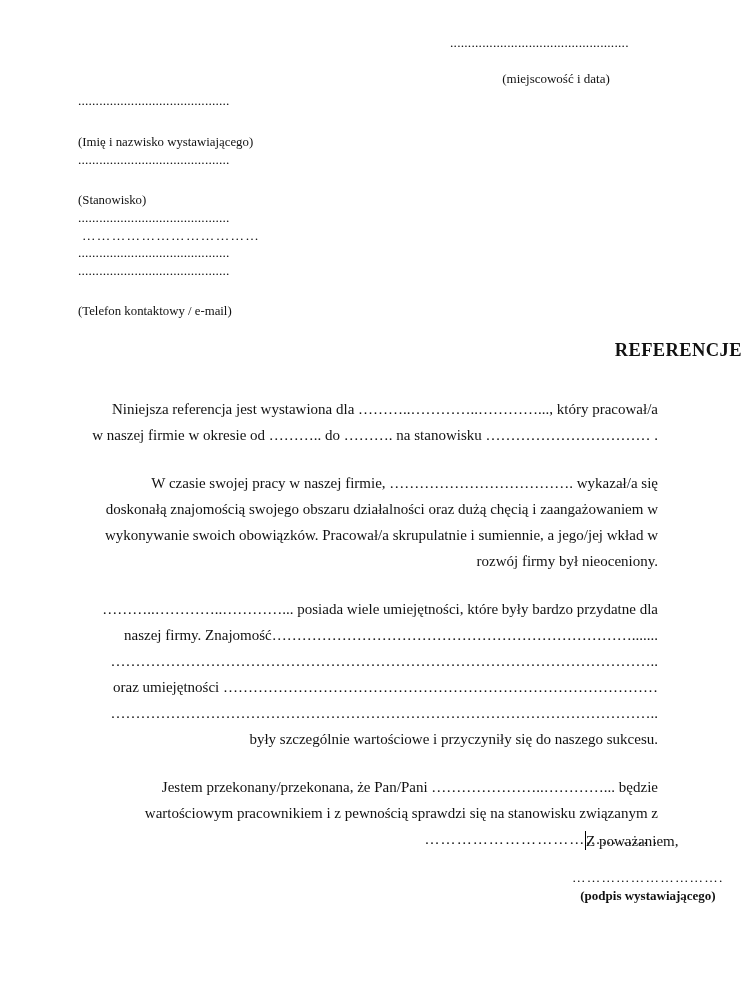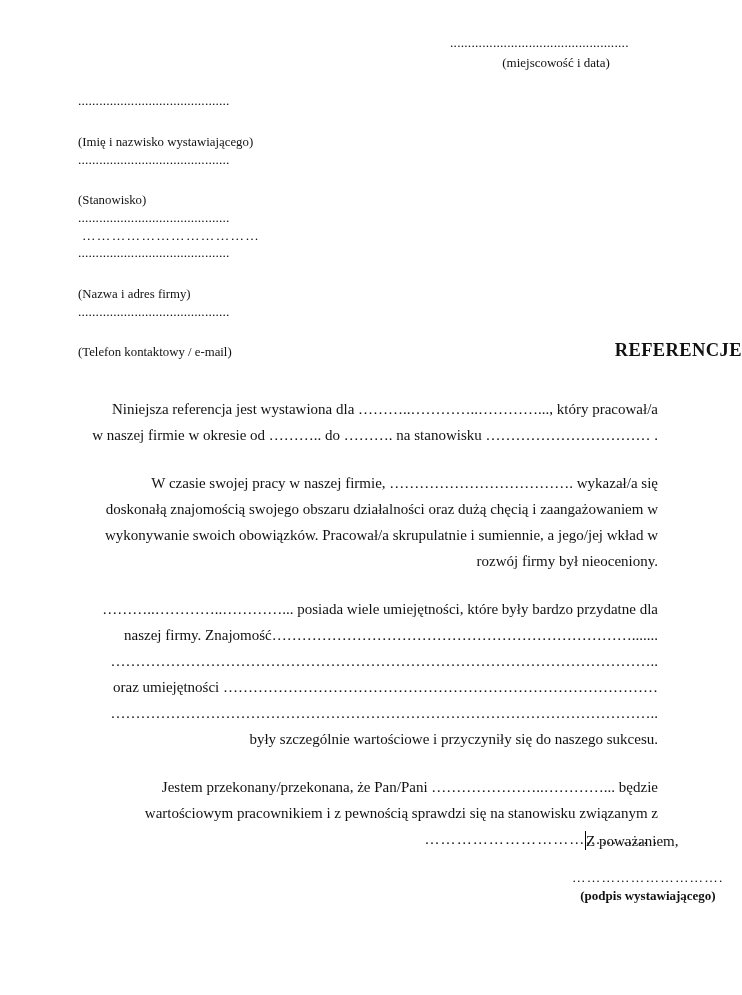--- a/index.html
+++ b/index.html
@@ -31,21 +31,21 @@
     font-size: 13.5px;
     line-height: 17px;
     letter-spacing: 0.2px;
     white-space: nowrap;
     overflow: hidden;
     text-align: left;
   }
   #date-block .caption {
     font-size: 13px;
     line-height: 18px;
-    margin-top: 3px;
+    margin-top: 19px;
   }
 
   
   #sender-block {
     position: absolute;
     left: 78px;
     top: 92px;
     width: 230px;
   }
   #sender-block .dotline {
@@ -160,21 +160,20 @@
   <div id="sender-block">
     <div class="dotline">...........................................</div>
     <div class="caption">(Imię i nazwisko wystawiającego)</div>
 
     <div class="dotline">...........................................</div>
     <div class="caption">(Stanowisko)</div>
 
     <div class="dotline">...........................................</div>
     <div class="dotline wide">………………………………</div>
     <div class="dotline">...........................................</div>
-    <div class="caption">(Nazwa i adres firmy)</div>
 
     <div class="dotline">...........................................</div>
     <div class="caption">(Telefon kontaktowy / e-mail)</div>
   </div>
 
   <div id="doc-title">REFERENCJE</div>
 
   <div id="body-text">
 
     <p>

